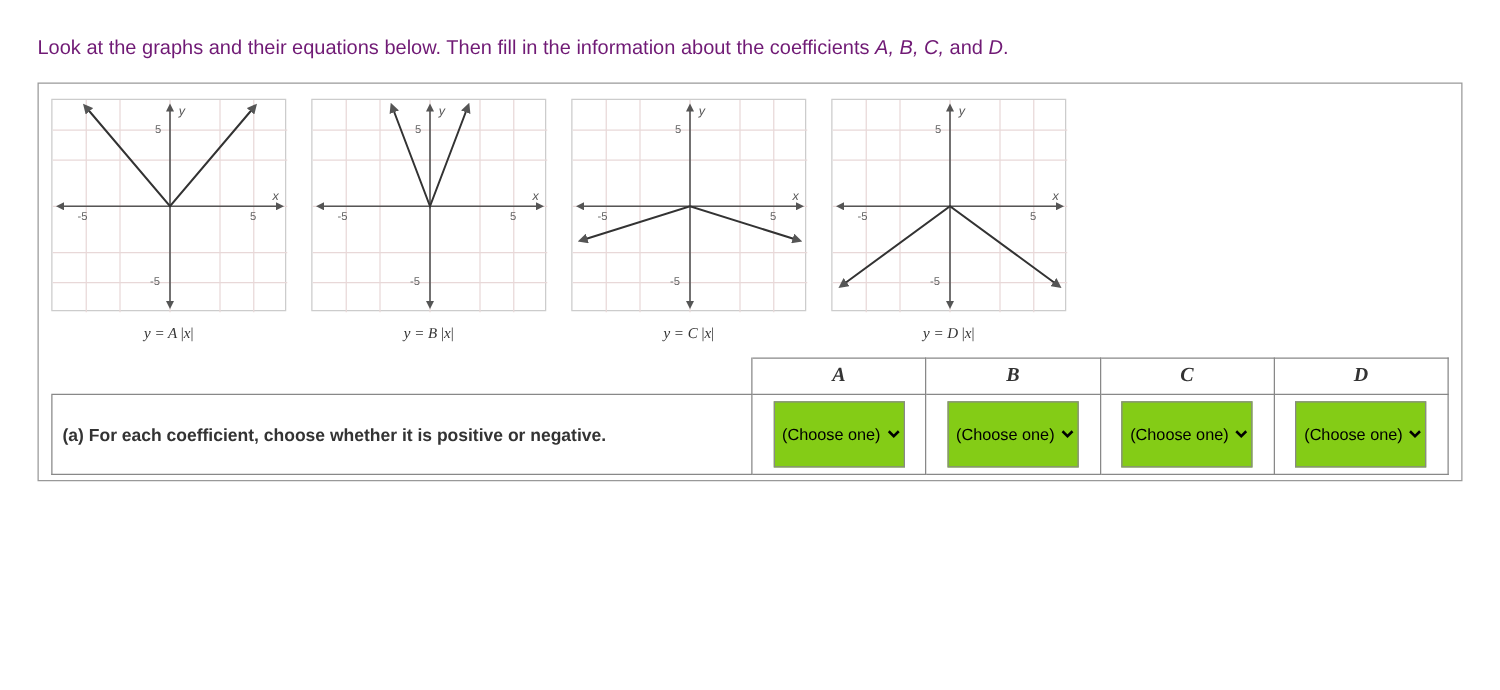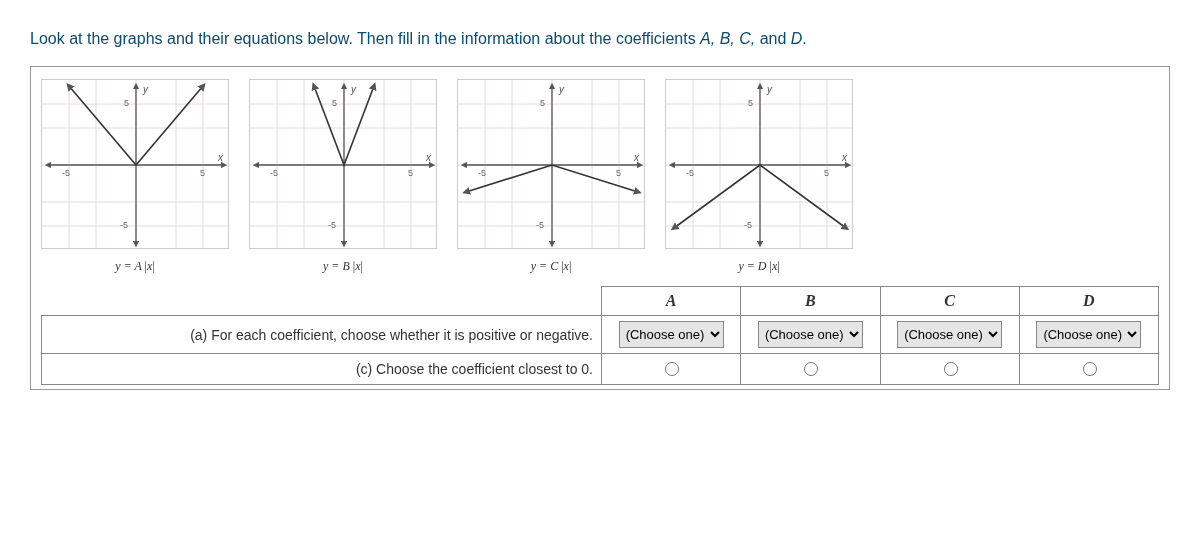--- a/index.html
+++ b/index.html
@@ -7,21 +7,21 @@
     margin: 0;
     padding: 30px;
     font-family: Arial, sans-serif;
     background: #fff;
     color: #333;
     width: 1200px;
   }
   .prompt {
     font-size: 16px;
     margin-bottom: 18px;
-    color: #0c4a6e;
+    color: #701a75;
   }
   .prompt .ital { font-style: italic; }
   .wrapper {
     border: 1px solid #999;
     padding: 12px 10px 4px 10px;
   }
   .graphs-row {
     display: flex;
     gap: 20px;
     margin-bottom: 10px;
@@ -70,34 +70,35 @@
     width: 100%;
     margin-top: 12px;
   }
   table.qtable td, table.qtable th {
     border: 1px solid #888;
     padding: 5px 8px;
     font-size: 14px;
     text-align: center;
   }
   table.qtable td.prompt-cell {
-    text-align: right;
+    text-align: left;
     width: 560px;
+    font-weight: bold;
   }
   table.qtable th {
     font-weight: bold;
     font-style: italic;
     font-family: 'Times New Roman', serif;
     font-size: 16px;
   }
   select {
     font-size: 13px;
-    background: #e5e5e5;
+    background: #84cc16;
     border: 1px solid #888;
-    padding: 4px 2px;
+    padding: 17px 2px;
   }
   input[type="radio"] {
     width: 14px;
     height: 14px;
   }
 </style>
 </head>
 <body>
 
 <div class="prompt">
@@ -263,23 +264,16 @@
       <th>C</th>
       <th>D</th>
     </tr>
     <tr>
       <td class="prompt-cell">(a) For each coefficient, choose whether it is positive or negative.</td>
       <td><select><option>(Choose one)</option></select></td>
       <td><select><option>(Choose one)</option></select></td>
       <td><select><option>(Choose one)</option></select></td>
       <td><select><option>(Choose one)</option></select></td>
     </tr>
-    <tr>
-      <td class="prompt-cell">(c) Choose the coefficient closest to 0.</td>
-      <td><input type="radio" name="closest" style=""></td>
-      <td><input type="radio" name="closest" style=""></td>
-      <td><input type="radio" name="closest" style=""></td>
-      <td><input type="radio" name="closest" style=""></td>
-    </tr>
   </tbody>
     </table>
 
 </div>
 
 </body></html>

